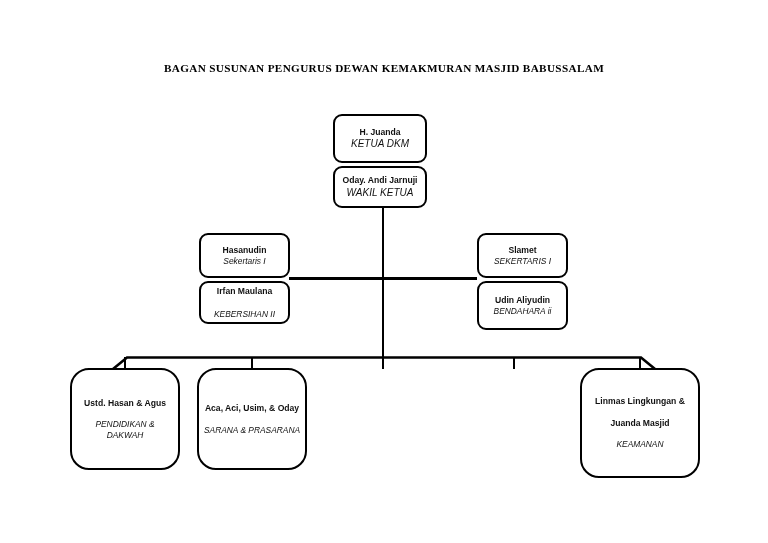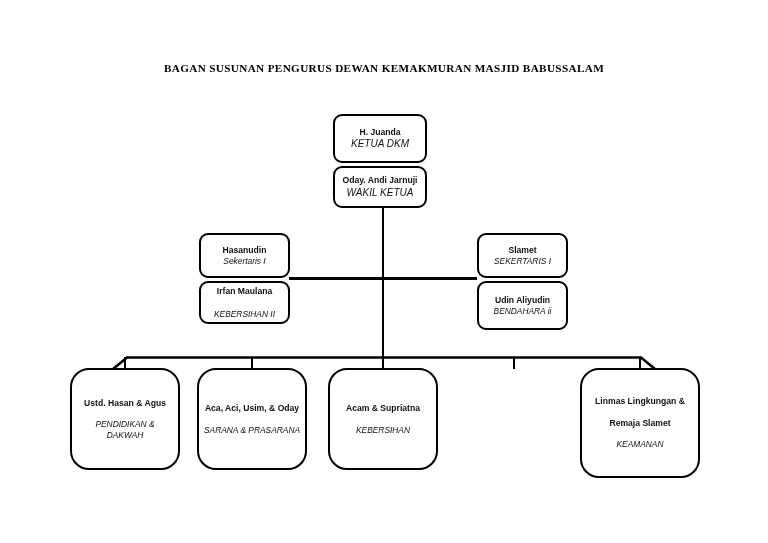--- a/index.html
+++ b/index.html
@@ -141,25 +141,21 @@
     <div class="node-name">Ustd. Hasan &amp; Agus</div>
     <div class="node-role">PENDIDIKAN &amp;</div>
     <div class="node-role">DAKWAH</div>
   </div>
 
   <div class="node-box tier-bottom" style="left:197px; top:368px; width:110px; height:102px; border-radius:19px;">
     <div class="node-name">Aca, Aci, Usim, &amp; Oday</div>
     <div class="node-role">SARANA &amp; PRASARANA</div>
   </div>
 
-  <div class="node-box tier-bottom" style="left:328px; top:368px; width:110px; height:102px; border-radius:19px;">
-    <div class="node-name">Acam &amp; Supriatna</div>
-    <div class="node-role">KEBERSIHAN</div>
-  </div>
 
 
   <div class="node-box tier-bottom" style="left:580px; top:368px; width:120px; height:110px; border-radius:19px;">
     <div class="node-name">Linmas Lingkungan &amp;</div>
-    <div class="node-name">Remaja Slamet</div>
+    <div class="node-name">Juanda Masjid</div>
     <div class="node-role">KEAMANAN</div>
   </div>
 
 </div>
 
 </body></html>

